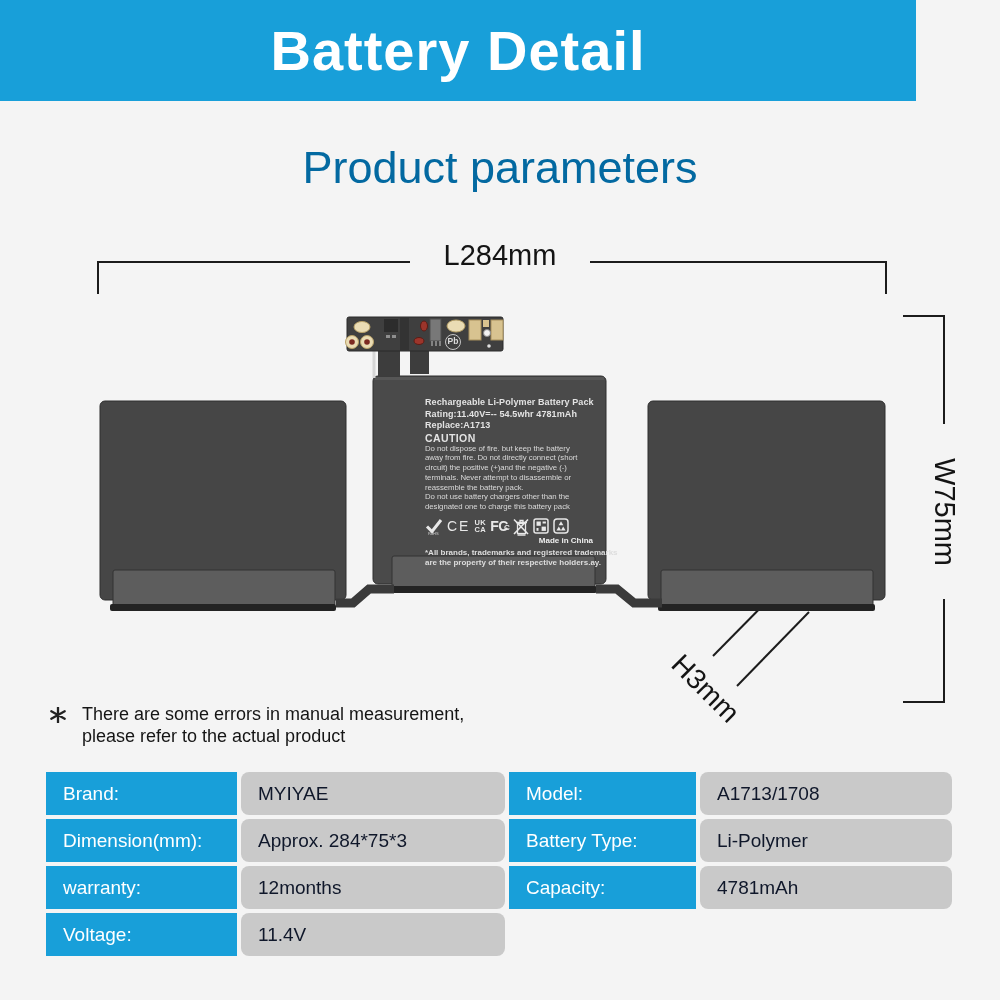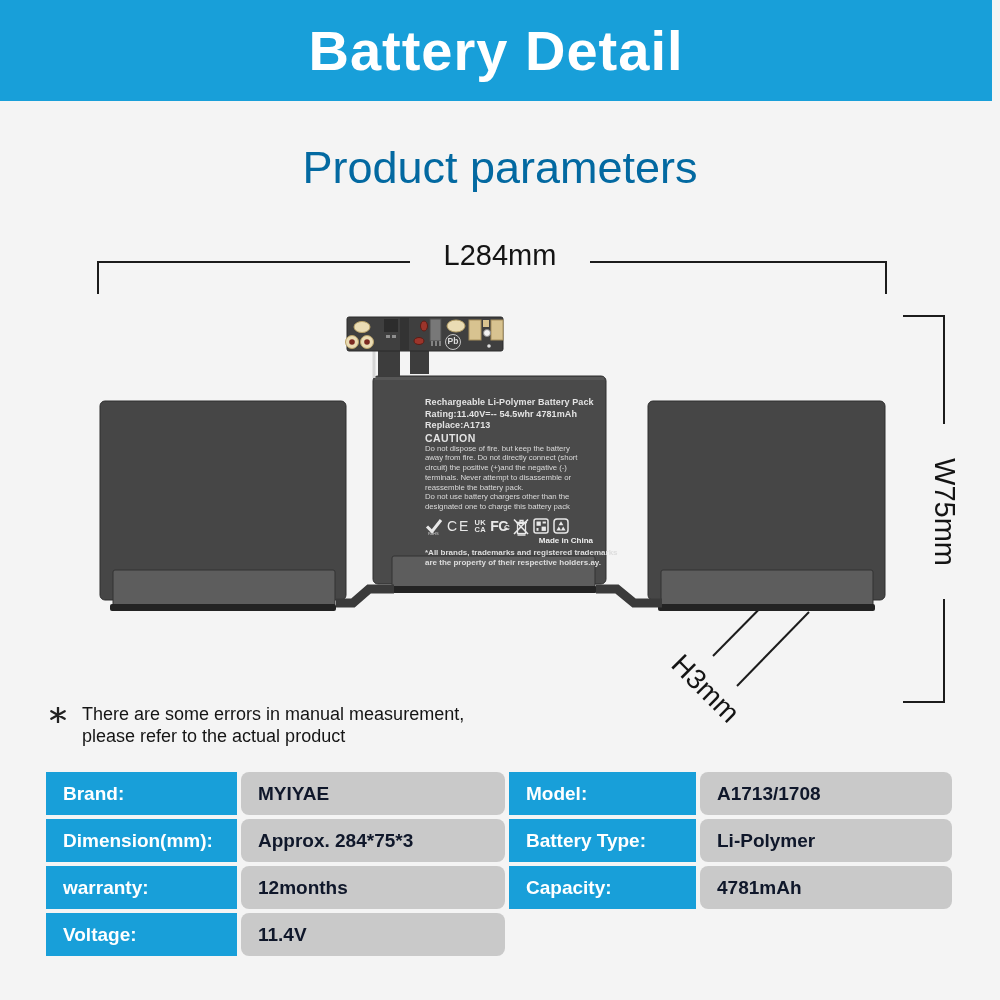--- a/index.html
+++ b/index.html
@@ -10,21 +10,21 @@
   html,body{margin:0;padding:0;}
   body{
     width:1000px;height:1000px;overflow:hidden;
     font-family:"Liberation Sans", sans-serif;
     background:#fff;
   }
   .canvas{position:relative;width:1000px;height:1000px;background:var(--page-bg);}
 
   
   .header{
-    position:absolute;left:0;top:0;width:992px;height:101px;
+    position:absolute;left:0;top:0;width:916px;height:101px;
     background:var(--accent);
     display:flex;align-items:center;justify-content:center;
   }
   .header-title{
     color:#ffffff;font-size:56px;font-weight:700;letter-spacing:1px;
   }
 
   
   .section-title{
     position:absolute;left:0;top:142px;width:1000px;
@@ -68,21 +68,21 @@
   .note-text{margin-left:34px;color:#151515;font-size:18px;line-height:22px;}
 
   
   .spec-table{
     position:absolute;left:46px;top:772px;
     display:grid;
     grid-template-columns:191px 264px 187px 252px;
     grid-auto-rows:43px;
     column-gap:4px;row-gap:4px;
   }
-  .cell{display:flex;align-items:center;padding-left:17px;font-size:19px;font-weight:bold;}
+  .cell{display:flex;align-items:center;padding-left:17px;font-size:19px;}
   .cell-label{background:var(--accent);color:#ffffff;}
   .cell-value{background:var(--value-bg);color:#0f172a;border-radius:8px;}
 </style>
 </head>
 <body>
 
 <div class="canvas">
 
   <div class="header">
     <div class="header-title">Battery Detail</div>

